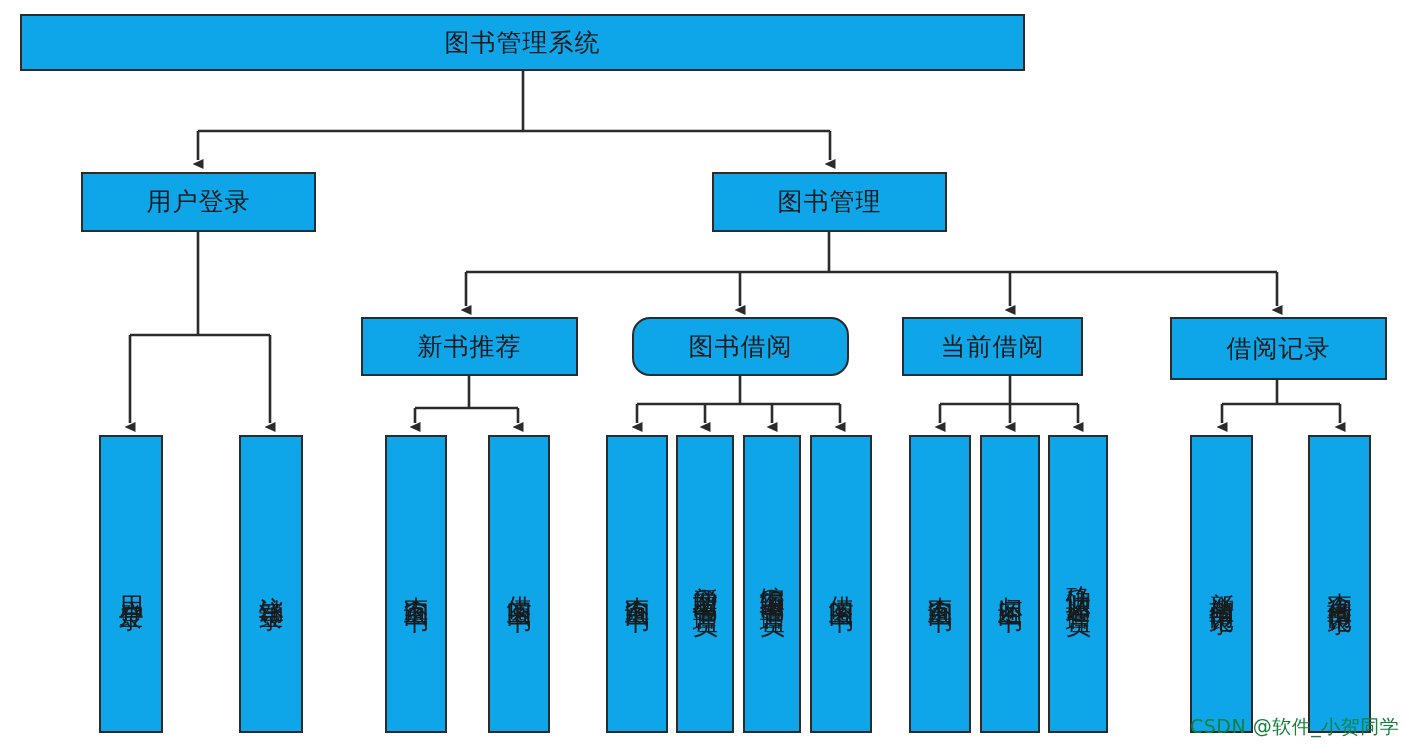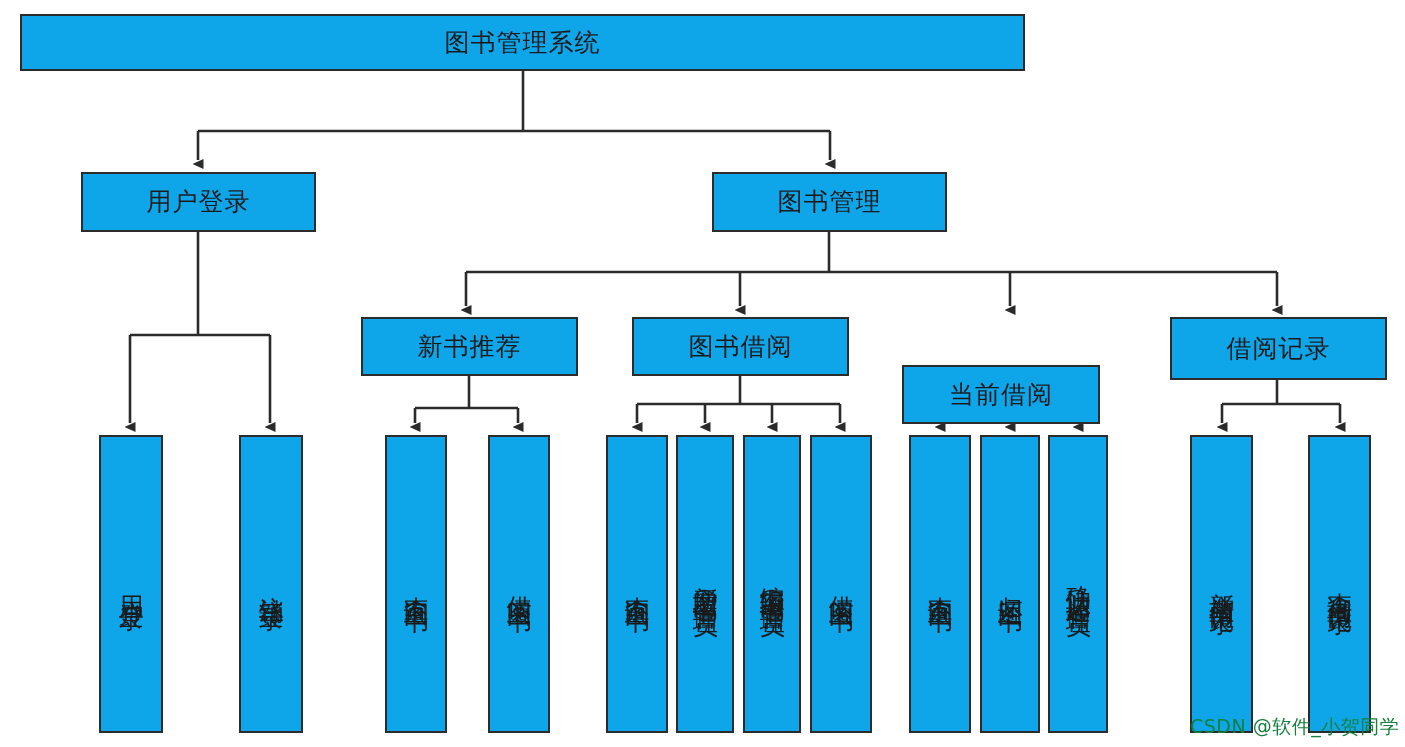--- a/index.html
+++ b/index.html
@@ -110,22 +110,22 @@
       <path d="M1340,404 L1340,423" marker-end="url(#arrow)"></path>
     </g>
   </svg>
 
   <div class="node horiz" style="left:20px; top:14px; width:1005px; height:57px;">图书管理系统</div>
 
   <div class="node horiz" style="left:81px; top:172px; width:235px; height:60px;">用户登录</div>
   <div class="node horiz" style="left:361px; top:317px; width:217px; height:59px;">新书推荐</div>
 
   <div class="node horiz" style="left:712px; top:172px; width:235px; height:60px;">图书管理</div>
-  <div class="node horiz" style="left:632px; top:317px; width:217px; height:59px;">图书借阅</div>
-  <div class="node horiz" style="left:902px; top:317px; width:198px; height:59px;margin-top:48px;">当前借阅</div>
+  <div class="node horiz" style="left:632px; top:317px; width:217px; height:59px;border-radius:18px;">图书借阅</div>
+  <div class="node horiz" style="left:902px; top:317px; width:181px; height:59px;">当前借阅</div>
   <div class="node horiz" style="left:1170px; top:317px; width:217px; height:63px;">借阅记录</div>
 
   <div class="node vert" style="left:99px; top:435px; width:64px; height:298px;">用户登录</div>
   <div class="node vert" style="left:239px; top:435px; width:64px; height:298px;">注销登录</div>
 
   <div class="node vert" style="left:385px; top:435px; width:62px; height:298px;">查询图书</div>
   <div class="node vert" style="left:488px; top:435px; width:62px; height:298px;">借阅图书</div>
 
   <div class="node vert" style="left:606px; top:435px; width:62px; height:298px;">查询图书</div>
   <div class="node vert" style="left:676px; top:435px; width:58px; height:298px;">新增图书（管理员）</div>

